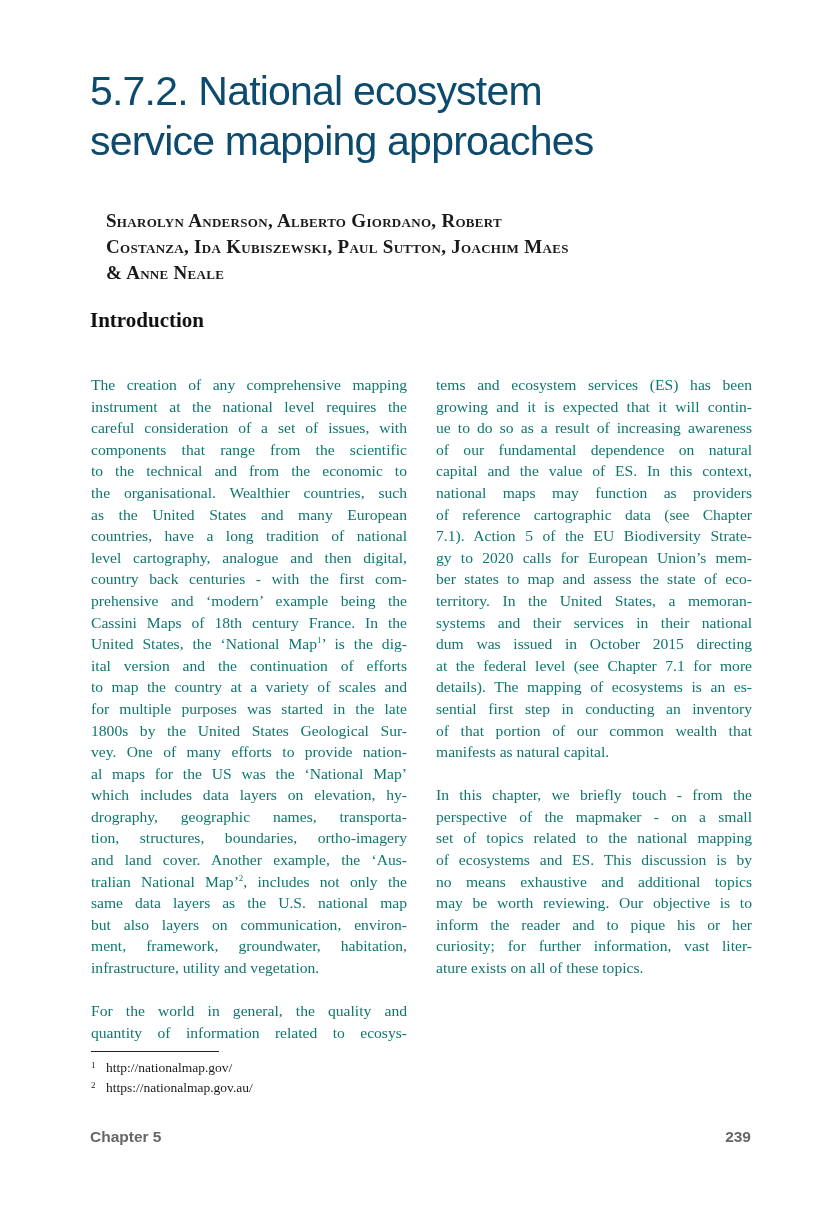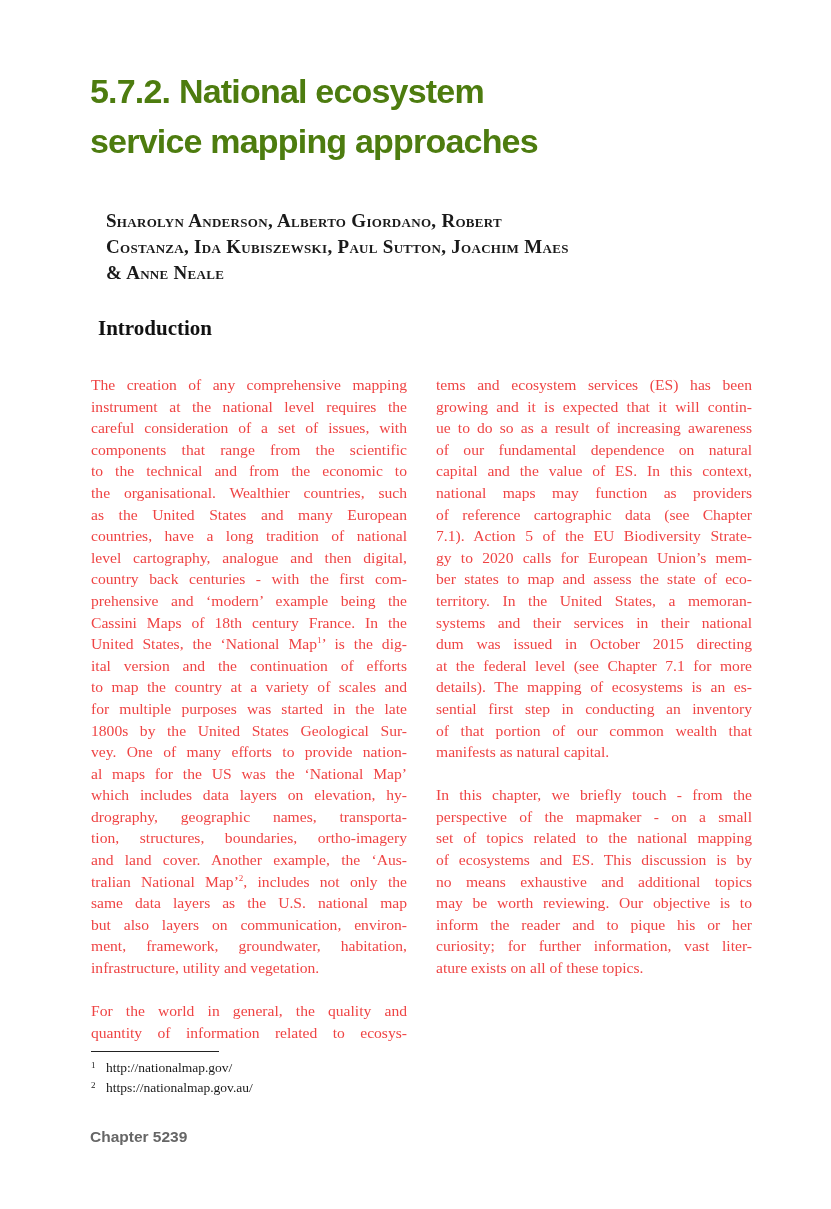--- a/index.html
+++ b/index.html
@@ -1,57 +1,57 @@
 <!DOCTYPE html>
 <html><head>
   <meta charset="utf-8">
   <style>
     html, body { margin: 0; padding: 0; background: #ffffff; }
     body { width: 831px; height: 1209px; position: relative; overflow: hidden; color: #1a1a1a; }
     .title {
       position: absolute; left: 90px; top: 66px; width: 680px;
-      font-family: "Liberation Sans", sans-serif; font-weight: bold;
-      font-size: 34px; line-height: 50px; letter-spacing: -0.8px; color: #4d7c0f;
+      font-family: "Liberation Sans", sans-serif; font-weight: normal;
+      font-size: 41px; line-height: 50px; letter-spacing: -0.8px; color: #0c4a6e;
       margin: 0;
     }
     .authors {
       position: absolute; left: 90px; top: 192px; width: 680px;
       font-family: "Liberation Serif", serif; font-weight: bold;
       font-size: 19px; line-height: 26px; font-variant: small-caps; letter-spacing: 0.3px;
       color: #1a1a1a; margin: 16px;
     }
     .section-heading {
       position: absolute; left: 90px; top: 306px;
       font-family: "Liberation Serif", serif; font-weight: bold;
-      font-size: 21px; line-height: 28px; color: #111; margin: 8px;
+      font-size: 21px; line-height: 28px; color: #111; margin: 0;
     }
     .col {
       position: absolute; top: 374px; width: 316px;
       font-family: "Liberation Serif", serif; font-size: 15.6px; line-height: 21.6px;
-      text-align: justify; hyphens: manual; color: #ef4444;
+      text-align: justify; hyphens: manual; color: #0f766e;
     }
     .col.left { left: 91px; }
     .col.right { left: 436px; font-family: Liberation Serif, serif; }
     .col p { margin: 0 0 21.6px 0; }
     .col .line { display: block; text-align: justify; text-align-last: justify; white-space: nowrap; }
     .col .line.last { text-align-last: left; }
     sup { font-size: 9px; line-height: 0; vertical-align: super; }
     .fn-rule {
       position: absolute; left: 91px; top: 1051px; width: 128px; height: 0;
       border-top: 1px solid #222;
     }
     .footnotes {
       position: absolute; left: 91px; top: 1058px; width: 400px;
       font-family: "Liberation Serif", serif; font-size: 13.5px; line-height: 20px; color: #1a1a1a;
     }
     .fn { display: flex; }
     .fn-num { width: 15px; font-size: 9px; line-height: 14px; }
     .page-footer {
       position: absolute; left: 90px; right: 80px; top: 1128px;
-      display: flex; justify-content: flex-start;
+      display: flex; justify-content: space-between;
       font-family: "Liberation Sans", sans-serif; font-weight: bold; font-size: 15.5px; color: #666;
     }
   </style>
 </head>
 <body>
 
 <h1 class="title">
   <span style="display:block">5.7.2. National ecosystem</span>
   <span style="display:block">service mapping approaches</span>
 </h1>

